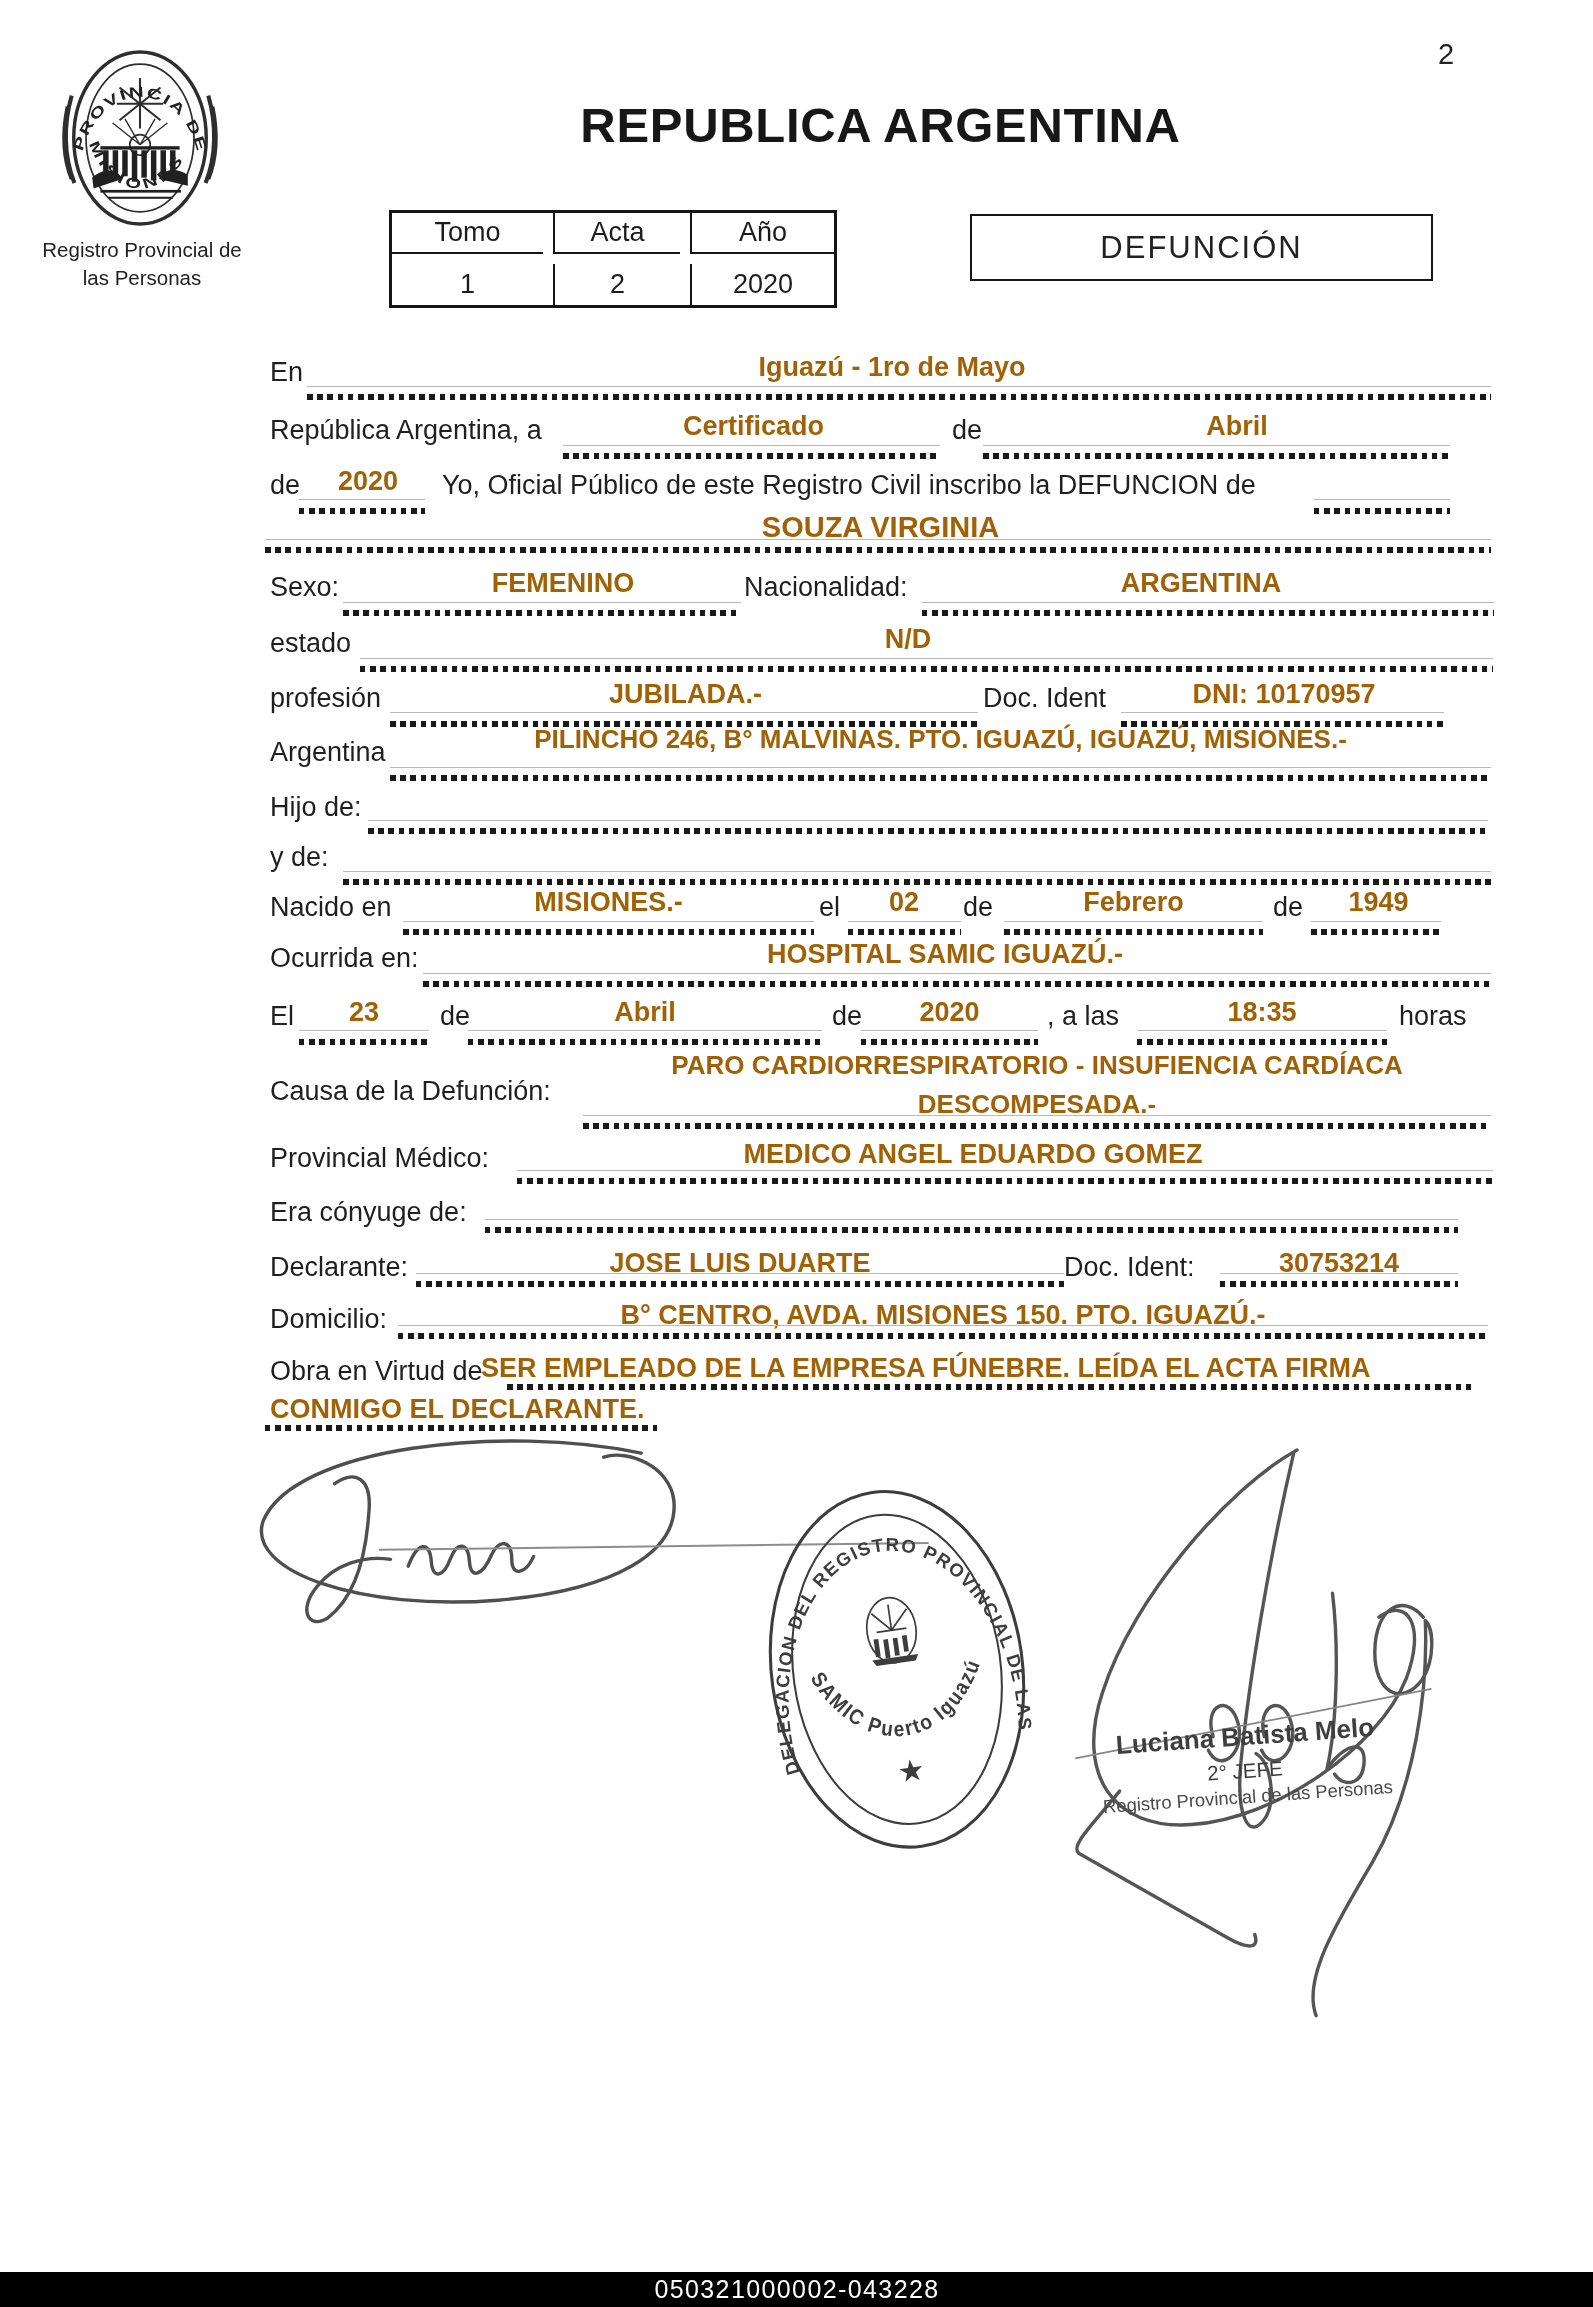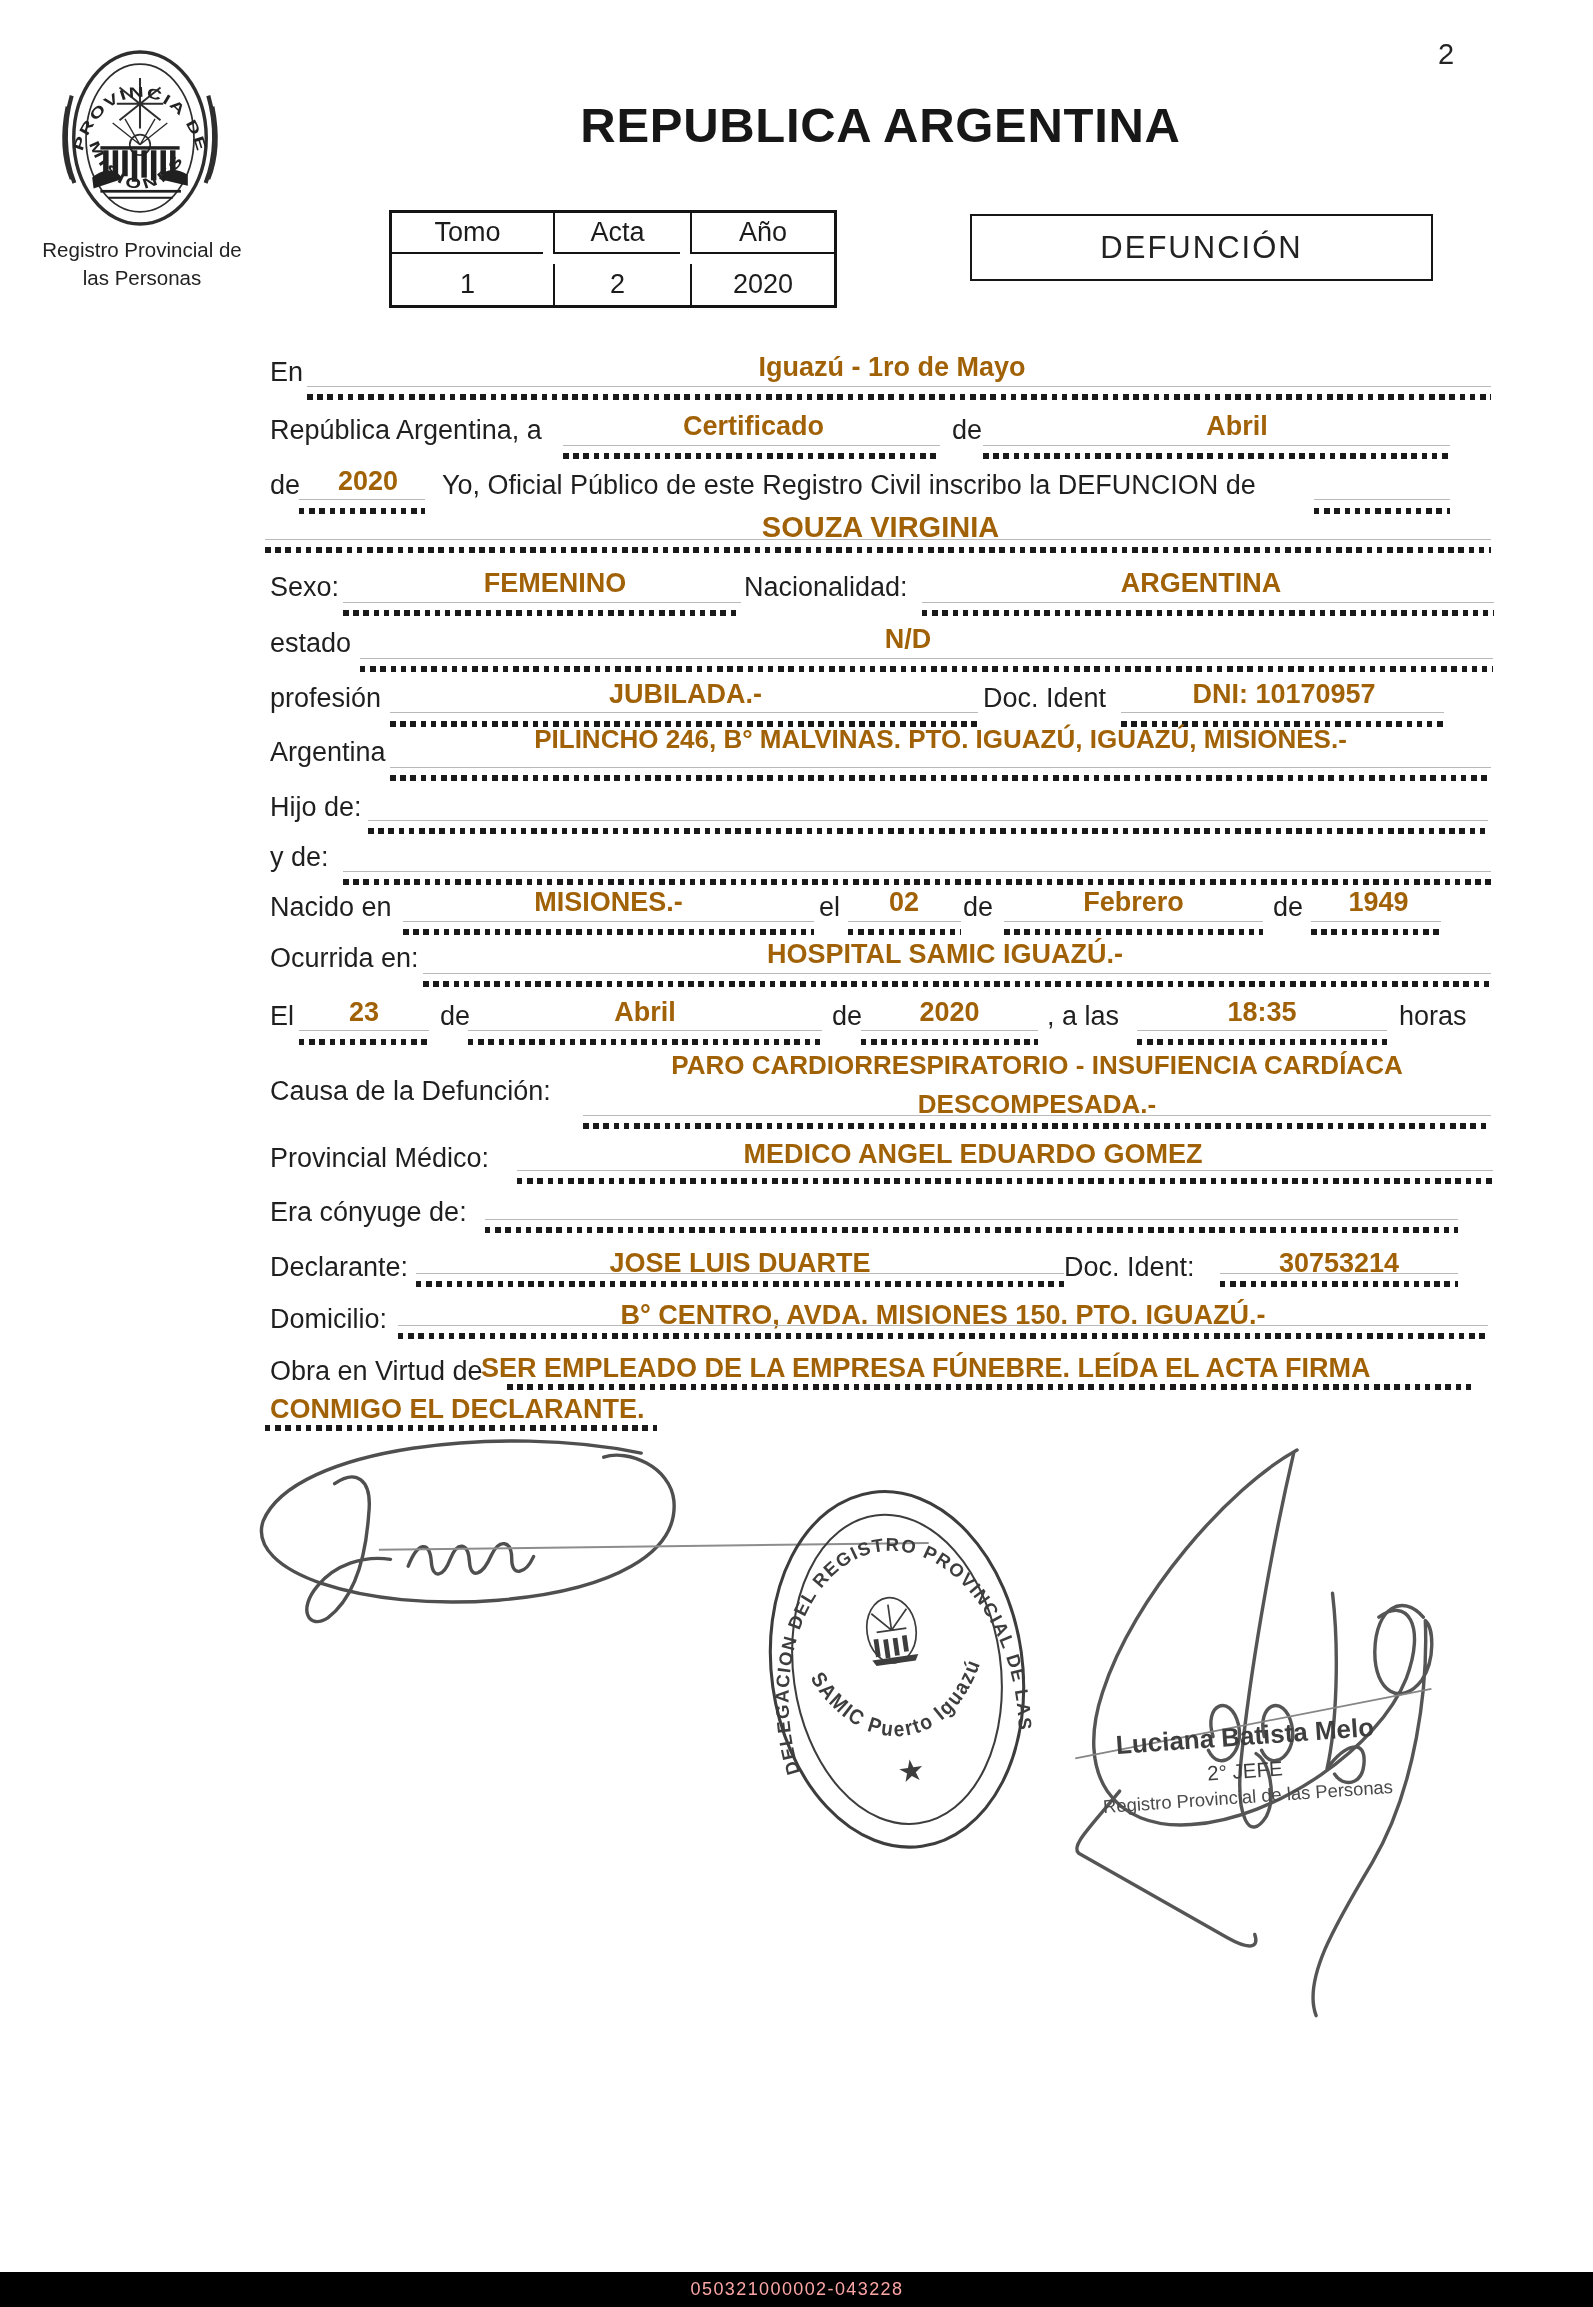--- a/index.html
+++ b/index.html
@@ -22,21 +22,21 @@
   .defbox{position:absolute;left:970px;top:214px;width:459px;height:63px;
         border:2.7px solid #161616;display:flex;align-items:center;justify-content:center;
         font-size:31px;letter-spacing:2px;color:#222;}
   .title{position:absolute;left:471px;top:97px;width:819px;text-align:center;
         font-size:49px;font-weight:bold;letter-spacing:0.7px;color:#171717;}
   .pagenum{position:absolute;left:1438px;top:38px;font-size:29px;color:#242424;}
   .lh{position:absolute;width:208px;text-align:center;font-size:20.5px;color:#222;line-height:1.3;}
   .stamp-txt{position:absolute;text-align:center;color:#3e3e3e;transform:rotate(-4deg);white-space:nowrap;}
   .barbar{position:absolute;left:0;top:2272px;width:1594px;height:35px;background:#000;
         display:flex;align-items:center;justify-content:center;}
-  .barbar span{color:#fca5a5;font-size:18px;letter-spacing:1.4px;}
+  .barbar span{color:#ffffff;font-size:25px;letter-spacing:1.4px;}
   svg{overflow:visible;}
 </style>
 </head>
 <body>
 
 <div id="page">
 
   <div class="pagenum">2</div>
   <div class="title">REPUBLICA ARGENTINA</div>
 
@@ -111,21 +111,21 @@
   <div class="thin" style="left:299px;top:499px;width:126px"></div>
   <div class="dot" style="left:299px;top:508px;width:126px"></div>
   <div class="thin" style="left:1314px;top:499px;width:136px"></div>
   <div class="dot" style="left:1314px;top:508px;width:136px"></div>
 
   <span class="val ctr" style="left:270px;top:512px;width:1221px;font-size:29px">SOUZA VIRGINIA</span>
   <div class="thin" style="left:265px;top:539px;width:1226px"></div>
   <div class="dot" style="left:265px;top:547px;width:1226px"></div>
 
   <span class="lbl" style="left:270px;top:573px">Sexo:</span>
-  <span class="val ctr" style="left:357px;top:569px;width:396px">FEMENINO</span>
+  <span class="val ctr" style="left:365px;top:569px;width:396px">FEMENINO</span>
   <span class="lbl" style="left:744px;top:573px">Nacionalidad:</span>
   <span class="val ctr" style="left:928px;top:569px;width:546px">ARGENTINA</span>
   <div class="thin" style="left:343px;top:602px;width:398px"></div>
   <div class="dot" style="left:343px;top:610px;width:398px"></div>
   <div class="thin" style="left:922px;top:602px;width:572px"></div>
   <div class="dot" style="left:922px;top:610px;width:572px"></div>
 
   <span class="lbl" style="left:270px;top:629px">estado</span>
   <span class="val ctr" style="left:362px;top:625px;width:1092px">N/D</span>
   <div class="thin" style="left:360px;top:658px;width:1133px"></div>

